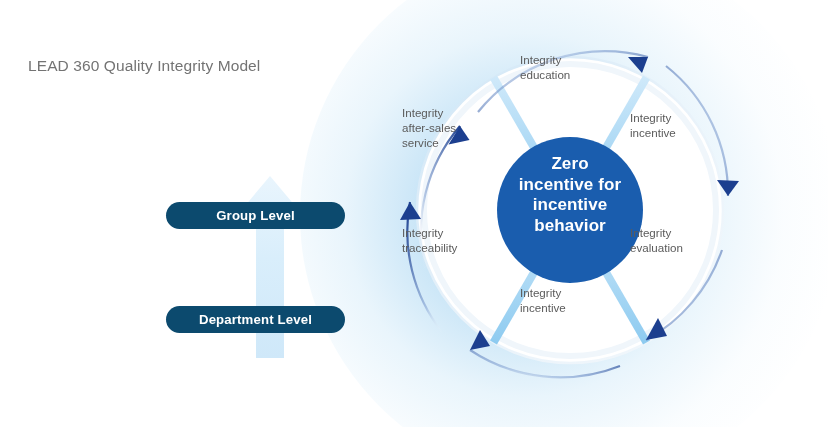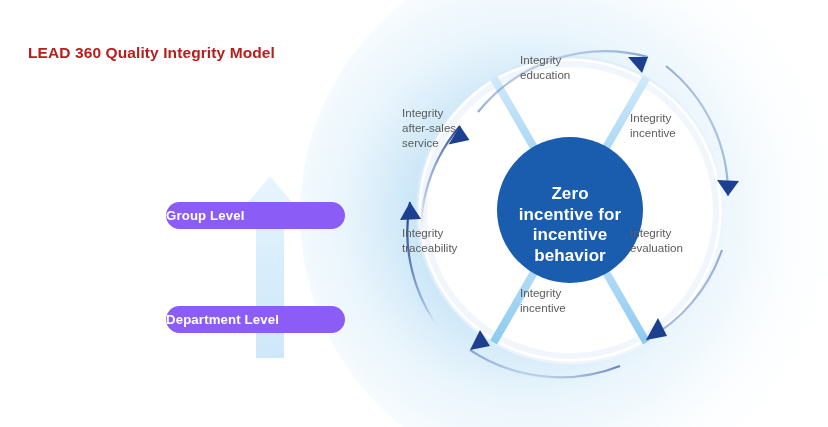--- a/index.html
+++ b/index.html
@@ -32,25 +32,25 @@
                 rgba(205,232,248,0.44) 44%,
                 rgba(228,243,252,0.18) 62%,
                 rgba(255,255,255,0) 76%);
     pointer-events: none;
   }
 
   
   .title {
     position: absolute;
     left: 28px;
-    top: 44px;
+    top: 57px;
     font-size: 15.5px;
-    font-weight: bold;
+    font-weight: normal;
     letter-spacing: .1px;
-    color: #b91c1c;
+    color: #737373;
     white-space: nowrap;
   }
 
   
   .levels {
     position: absolute;
     left: 166px;
     top: 168px;
     width: 200px;
     height: 190px;
@@ -60,28 +60,28 @@
     left: 0; top: 0;
     width: 200px;
     height: 190px;
   }
   .pill {
     position: absolute;
     left: 0;
     width: 179px;
     height: 27px;
     border-radius: 14px;
-    background: #8b5cf6;
+    background: #0c4a6e;
     color: #ffffff;
     font-size: 13.2px;
     font-weight: bold;
     letter-spacing: .15px;
     display: flex;
     align-items: center;
-    justify-content: flex-start;
+    justify-content: center;
   }
   .pill-0 { top: 34px; }
   .pill-1 { top: 78px; }
   .pill-2 { top: 138px; }
 
   
   .wheel {
     position: absolute;
     left: 370px;
     top: 10px;
@@ -256,21 +256,21 @@
       <div>Integrity</div>
       <div>traceability</div>
     </div>
 
     <div class="seg-label" style="left:32px; top:95px; width:115px;">
       <div>Integrity</div>
       <div>after-sales</div>
       <div>service</div>
     </div>
 
-    <div class="hub-text" style="left:125px; top:174px;">
+    <div class="hub-text" style="left:125px; top:144px;">
       <div>Zero</div>
       <div>incentive for</div>
       <div>incentive</div>
       <div>behavior</div>
     </div>
   </div>
 
 </div>
 
 </body></html>

